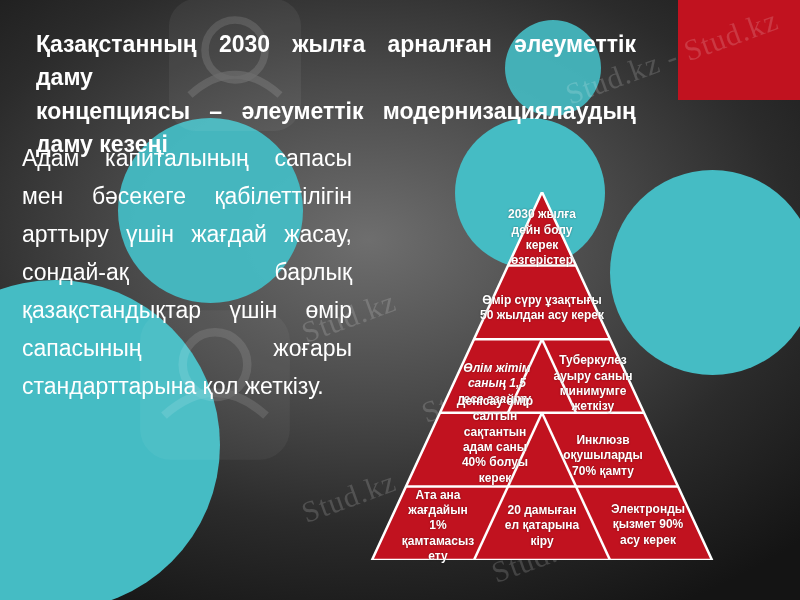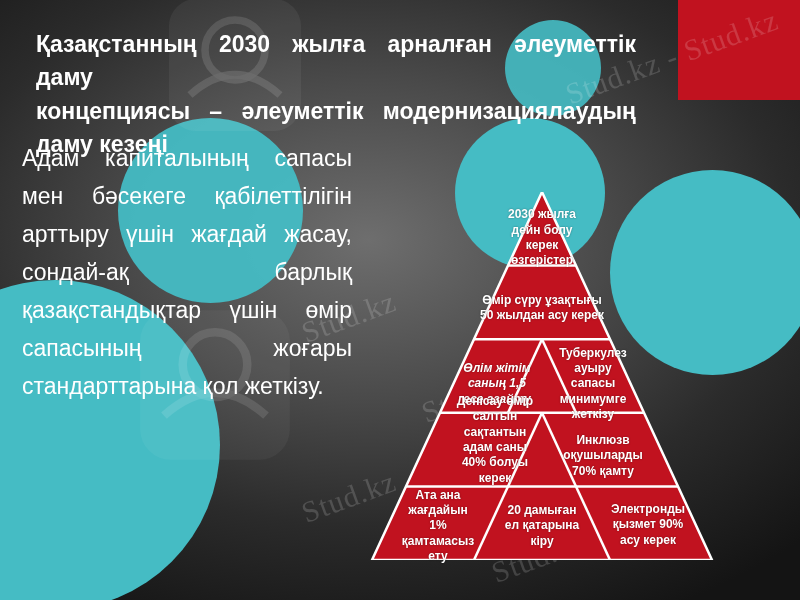--- a/index.html
+++ b/index.html
@@ -159,21 +159,21 @@
       <line x1="180" y1="147.2" x2="214" y2="220.8" stroke="#ffffff" stroke-width="2.5"></line>
       <line x1="180" y1="220.8" x2="146" y2="294.4" stroke="#ffffff" stroke-width="2.5"></line>
       <line x1="180" y1="220.8" x2="214" y2="294.4" stroke="#ffffff" stroke-width="2.5"></line>
       <line x1="146" y1="294.4" x2="112" y2="368" stroke="#ffffff" stroke-width="2.5"></line>
       <line x1="214" y1="294.4" x2="248" y2="368" stroke="#ffffff" stroke-width="2.5"></line>
     </svg>
 
     <div class="cell" style="left:136px; top:20px; width:88px; height:52px;">2030 жылға дейн болу керек өзгерістер</div>
     <div class="cell" style="left:118px; top:88px; width:124px; height:56px;">Өмір сүру ұзақтығы 50 жылдан асу керек</div>
     <div class="cell" style="left:96px; top:168px; width:78px; height:48px;font-style:italic;">Өлім жітім саның 1,5 есе азайту</div>
-    <div class="cell" style="left:190px; top:164px; width:82px; height:56px;">Туберкулез ауыру сапасы минимумге жеткізу</div>
+    <div class="cell" style="left:190px; top:164px; width:82px; height:56px;">Туберкулез ауыру санын минимумге жеткізу</div>
     <div class="cell" style="left:92px; top:216px; width:82px; height:64px;">Денісау өмір салтын сақтантын адам саны 40% болуы керек</div>
     <div class="cell" style="left:198px; top:240px; width:86px; height:48px;">Инклюзв оқушыларды 70% қамту</div>
     <div class="cell" style="left:36px; top:306px; width:80px; height:56px;">Ата ана жағдайын 1% қамтамасыз ету</div>
     <div class="cell" style="left:142px; top:310px; width:76px; height:48px;">20 дамыған ел қатарына кіру</div>
     <div class="cell" style="left:246px; top:308px; width:80px; height:50px;">Электронды қызмет 90% асу керек</div>
   </div>
 
 </div>
 
 </body></html>

